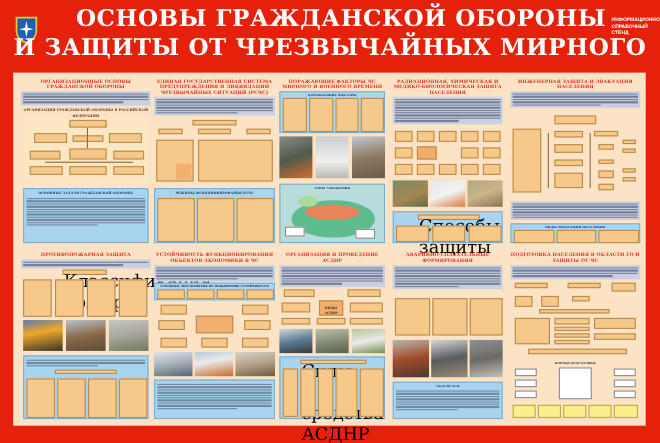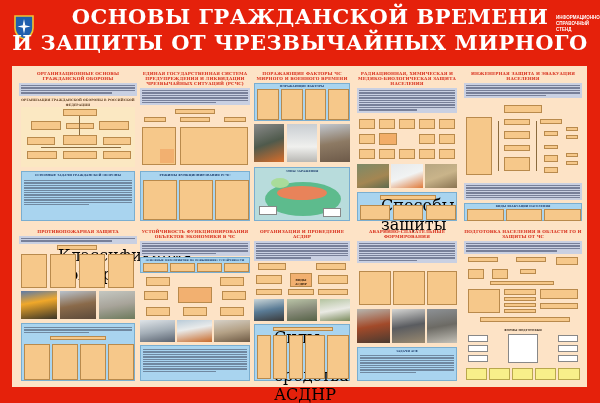--- a/index.html
+++ b/index.html
@@ -38,21 +38,21 @@
     <path d="M2 2 L20 2 L20 14 Q20 22 11 25 Q2 22 2 14 Z" fill="#1f5fae" stroke="#f1c232" stroke-width="1.6"></path>
     <g fill="#fff">
       <polygon points="11,5 12.2,11 11,12 9.8,11"></polygon>
       <polygon points="11,20 12.2,14 11,13 9.8,14"></polygon>
       <polygon points="4.5,12.5 10,11.3 11,12.5 10,13.7"></polygon>
       <polygon points="17.5,12.5 12,11.3 11,12.5 12,13.7"></polygon>
       <circle cx="11" cy="12.5" r="1.6"></circle>
     </g>
   </svg>
   <div class="title">
-    <span class="l1">ОСНОВЫ ГРАЖДАНСКОЙ ВРЕМЕНИ</span>
+    <span class="l1">ОСНОВЫ ГРАЖДАНСКОЙ ОБОРОНЫ</span>
     <span class="l2">И ЗАЩИТЫ ОТ ЧРЕЗВЫЧАЙНЫХ МИРНОГО</span>
   </div>
   <div class="stand-label">
     <div>ИНФОРМАЦИОННО-</div>
     <div>СПРАВОЧНЫЙ</div>
     <div>СТЕНД</div>
   </div>
 </div>
 
 <div class="board">

